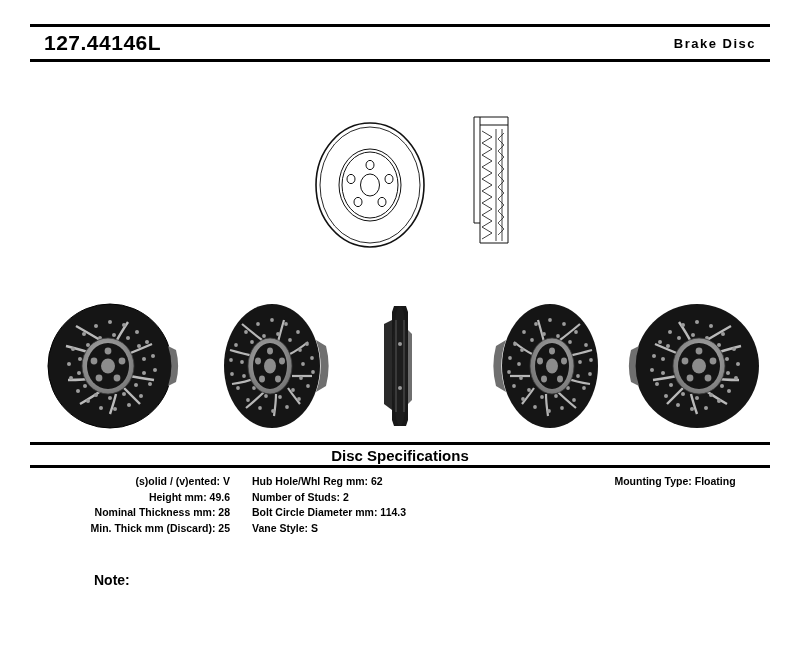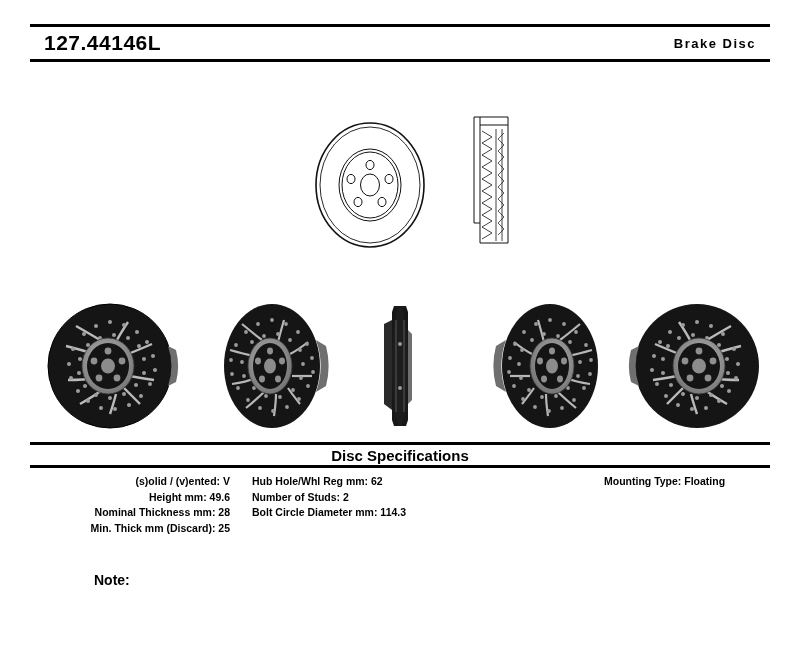--- a/index.html
+++ b/index.html
@@ -104,21 +104,21 @@
     width: 740px;
     font-size: 10.5px;
     font-weight: bold;
   }
   .spec-col {
     position: absolute;
     top: 0;
   }
   .spec-col.c1 { left: 0px;   width: 200px; text-align: right; }
   .spec-col.c2 { left: 222px; width: 230px; text-align: left; }
-  .spec-col.c3 { left: 514px; width: 250px; text-align: left; padding-left: 60px; box-sizing: border-box;}
+  .spec-col.c3 { left: 490px; width: 250px; text-align: center; padding-left: 60px; box-sizing: border-box;}
   .spec-line {
     line-height: 15.5px;
     white-space: nowrap;
   }
 
   .note {
     position: absolute;
     left: 94px;
     top: 572px;
     font-size: 14px;
@@ -475,20 +475,21 @@
     <div class="spec-line">(s)olid / (v)ented: V</div>
     <div class="spec-line">Height mm: 49.6</div>
     <div class="spec-line">Nominal Thickness mm: 28</div>
     <div class="spec-line">Min. Thick mm (Discard): 25</div>
   </div>
 
   <div class="spec-col c2">
     <div class="spec-line">Hub Hole/Whl Reg mm: 62</div>
     <div class="spec-line">Number of Studs: 2</div>
     <div class="spec-line">Bolt Circle Diameter mm: 114.3</div>
+    <div class="spec-line">Vane Style: S</div>
   </div>
 
   <div class="spec-col c3">
     <div class="spec-line">Mounting Type: Floating</div>
   </div>
 </div>
 
 <div class="note">Note:</div>
 
 </body></html>

